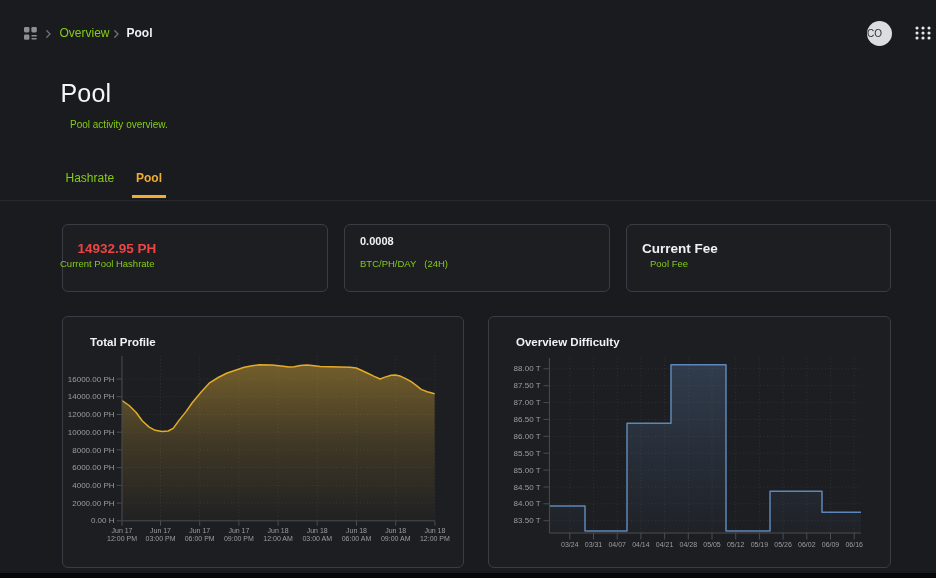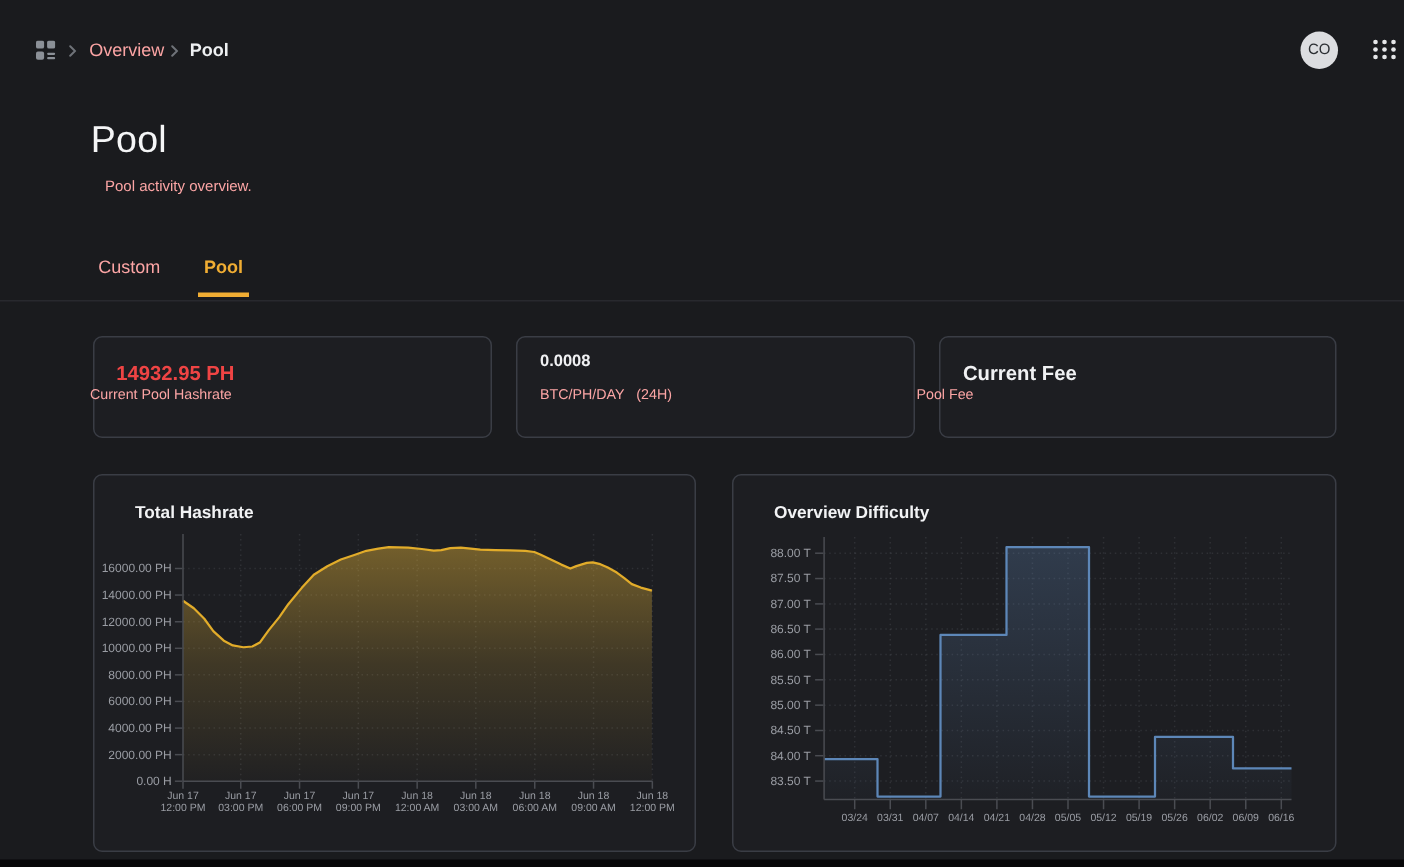--- a/index.html
+++ b/index.html
@@ -1,75 +1,75 @@
 <!DOCTYPE html>
 <html><head>
 <meta charset="utf-8">
 <style>
 * { margin:0; padding:0; box-sizing:border-box; -webkit-font-smoothing:antialiased; }
 html,body { width:936px; height:578px; overflow:hidden; }
 body { background:#1a1b1e; font-family:"Liberation Sans",sans-serif; position:relative; transform:translateZ(0); }
 .abs { position:absolute; }
 .card { position:absolute; background:#1d1e22; border:1px solid #3a3d45; border-radius:6px; }
 .al { font-size:8px; fill:#9a9da4; } .alx { font-size:7px; fill:#9a9da4; }
-.gray { color:#fca5a5; }
+.gray { color:#84cc16; }
 </style>
 </head>
 <body>
 <svg class="abs" style="left:24px;top:27px" width="13" height="13" viewBox="0 0 13 13">
   <rect x="0" y="0" width="5.4" height="5.4" rx="1.3" fill="#8b9097"></rect>
   <rect x="7.4" y="0" width="5.4" height="5.4" rx="1.3" fill="#8b9097"></rect>
   <rect x="0" y="7.4" width="5.4" height="5.4" rx="1.3" fill="#8b9097"></rect>
   <rect x="7.4" y="8.1" width="5.4" height="1.5" rx="0.7" fill="#8b9097"></rect>
   <rect x="7.4" y="11" width="5.4" height="1.5" rx="0.7" fill="#8b9097"></rect>
 </svg>
 <svg class="abs" style="left:45.5px;top:29.5px" width="5" height="8" viewBox="0 0 5 8">
     <path d="M0.8,0.8 L4,4 L0.8,7.2" stroke="#6f7379" stroke-width="1.3" fill="none" stroke-linecap="round"></path>
   </svg>
 <div class="abs gray" style="left:59.5px;top:26.5px;font-size:12px;line-height:13px">Overview</div>
 <svg class="abs" style="left:113.5px;top:29.5px" width="5" height="8" viewBox="0 0 5 8">
     <path d="M0.8,0.8 L4,4 L0.8,7.2" stroke="#6f7379" stroke-width="1.3" fill="none" stroke-linecap="round"></path>
   </svg>
 <div class="abs" style="left:126.5px;top:26.5px;font-size:12px;line-height:13px;font-weight:700;color:#eef0f2">Pool</div>
-<div class="abs" style="left:867px;top:20.5px;width:25px;height:25px;border-radius:50%;background:#dcdde0;text-align:center;line-height:25px;font-size:10px;font-weight:500;color:#2c2f33">CO</div>
+<div class="abs" style="left:867px;top:20.5px;width:25px;height:25px;border-radius:50%;background:#dcdde0;text-align:left;line-height:25px;font-size:10px;font-weight:500;color:#2c2f33">CO</div>
 <svg class="abs" style="left:915px;top:26px" width="16" height="14" viewBox="0 0 16 14">
   <g fill="#e6e7e9">
   <circle cx="2" cy="2" r="1.55"></circle>
       <circle cx="8" cy="2" r="1.55"></circle>
       <circle cx="14" cy="2" r="1.55"></circle>
   <circle cx="2" cy="7" r="1.55"></circle>
       <circle cx="8" cy="7" r="1.55"></circle>
       <circle cx="14" cy="7" r="1.55"></circle>
   <circle cx="2" cy="12" r="1.55"></circle>
       <circle cx="8" cy="12" r="1.55"></circle>
       <circle cx="14" cy="12" r="1.55"></circle>
   </g>
 </svg>
 
 <div class="abs" style="left:60.5px;top:79px;font-size:25px;font-weight:500;color:#f4f5f6;letter-spacing:0.2px">Pool</div>
 <div class="abs gray" style="left:70px;top:119px;font-size:10px">Pool activity overview.</div>
 
-<div class="abs gray" style="left:65.5px;top:171px;font-size:12px">Custom</div>
+<div class="abs gray" style="left:65.5px;top:171px;font-size:12px">Hashrate</div>
 <div class="abs" style="left:136px;top:171px;font-size:12px;font-weight:600;color:#f0ad33">Pool</div>
 <div class="abs" style="left:131.5px;top:195px;width:34px;height:2.5px;background:#f0ad33"></div>
 <div class="abs" style="left:0;top:200px;width:936px;height:1px;background:#28292e"></div>
 
 <div class="card" style="left:61.5px;top:224px;width:266px;height:68px"></div>
 <div class="card" style="left:344px;top:224px;width:266px;height:68px"></div>
 <div class="card" style="left:626px;top:224px;width:265px;height:68px"></div>
 <div class="abs" style="left:77.5px;top:241px;font-size:13.5px;font-weight:700;color:#ef4444">14932.95 PH</div>
 <div class="abs gray" style="left:60px;top:257.5px;font-size:9.5px">Current Pool Hashrate</div>
 <div class="abs" style="left:360px;top:235px;font-size:11px;font-weight:700;color:#f0f1f3">0.0008</div>
 <div class="abs gray" style="left:360px;top:257.5px;font-size:9.5px">BTC/PH/DAY&nbsp;&nbsp;&nbsp;(24H)</div>
 <div class="abs" style="left:642px;top:241px;font-size:13.5px;font-weight:700;color:#f0f1f3">Current Fee</div>
-<div class="abs gray" style="left:611px;top:257.5px;font-size:9.5px">Pool Fee</div>
+<div class="abs gray" style="left:650px;top:257.5px;font-size:9.5px">Pool Fee</div>
 
 <div class="card" style="left:61.5px;top:316px;width:402px;height:252px"></div>
 <div class="card" style="left:488px;top:316px;width:403px;height:252px"></div>
-<div class="abs" style="left:90px;top:335.5px;font-size:11.5px;font-weight:700;color:#f2f3f5">Total Hashrate</div>
+<div class="abs" style="left:90px;top:335.5px;font-size:11.5px;font-weight:700;color:#f2f3f5">Total Profile</div>
 <div class="abs" style="left:516px;top:335.5px;font-size:11.5px;font-weight:700;color:#f2f3f5">Overview Difficulty</div>
 
 <svg class="abs" style="left:61.5px;top:316px" width="402" height="252" viewBox="0 0 402 252">
 <defs>
 <linearGradient id="goldg" x1="0" y1="48" x2="0" y2="204.8" gradientUnits="userSpaceOnUse">
 <stop offset="0" stop-color="#eab839" stop-opacity="0.42"></stop>
 <stop offset="0.5" stop-color="#eab839" stop-opacity="0.17"></stop>
 <stop offset="1" stop-color="#eab839" stop-opacity="0.02"></stop>
 </linearGradient>
 </defs>

